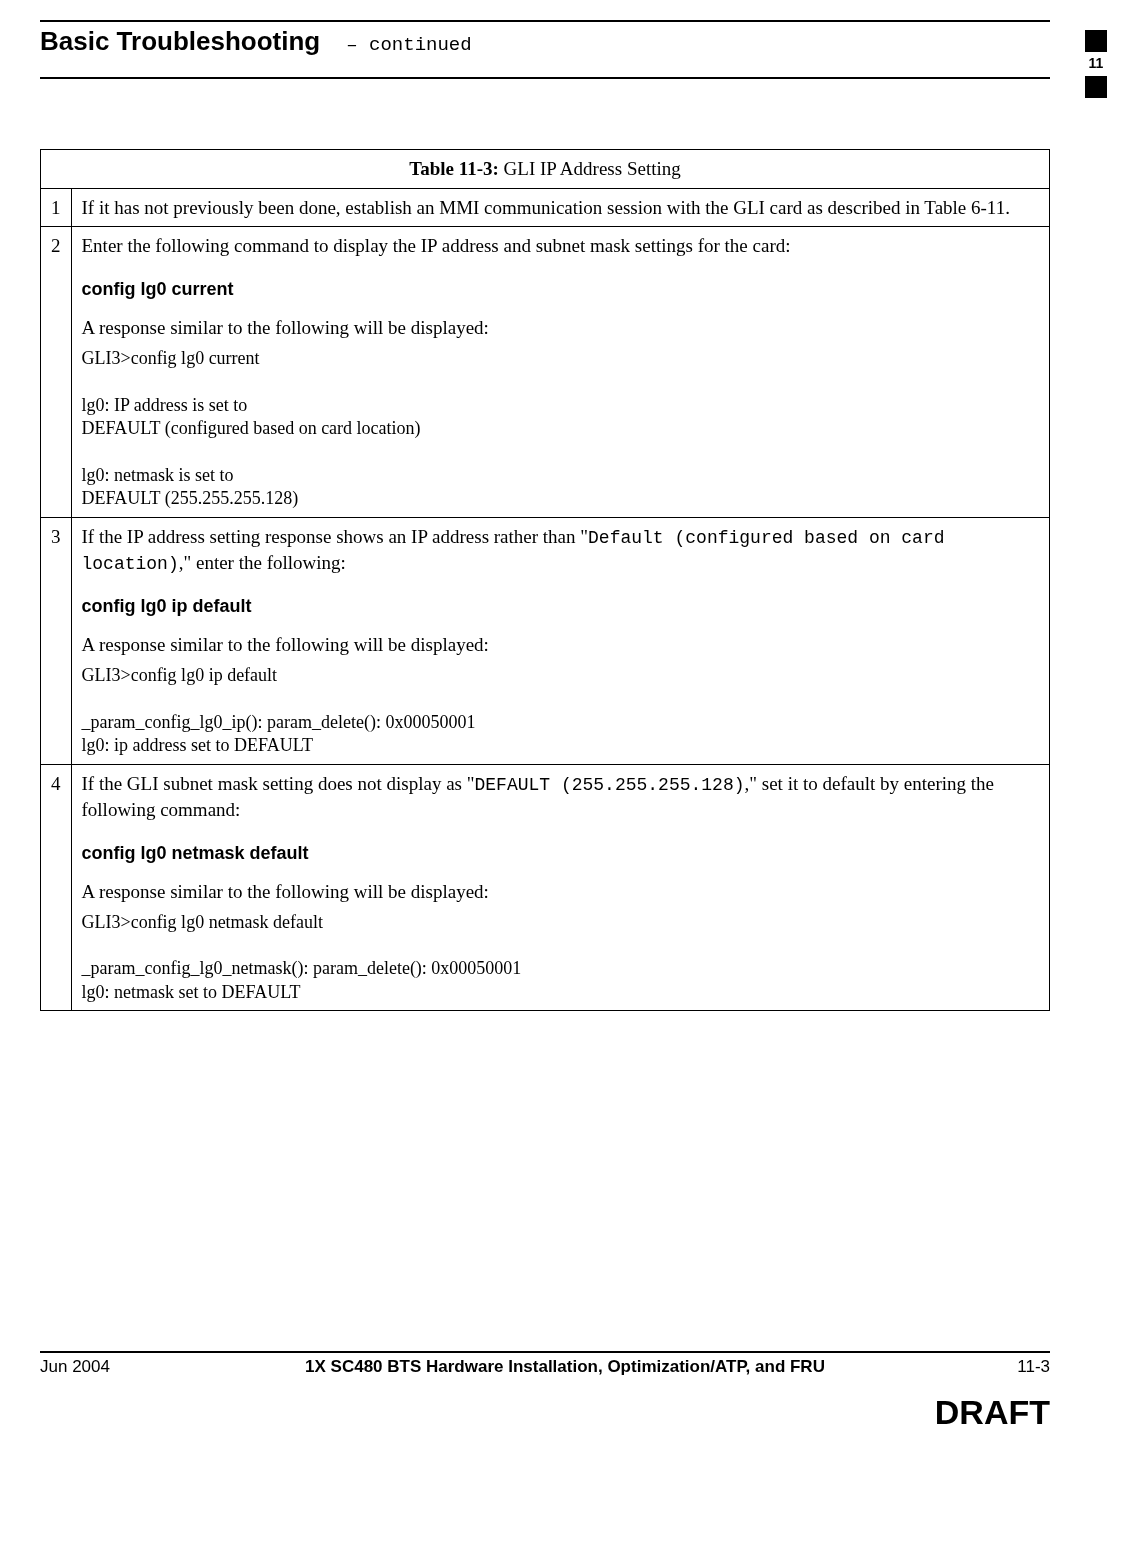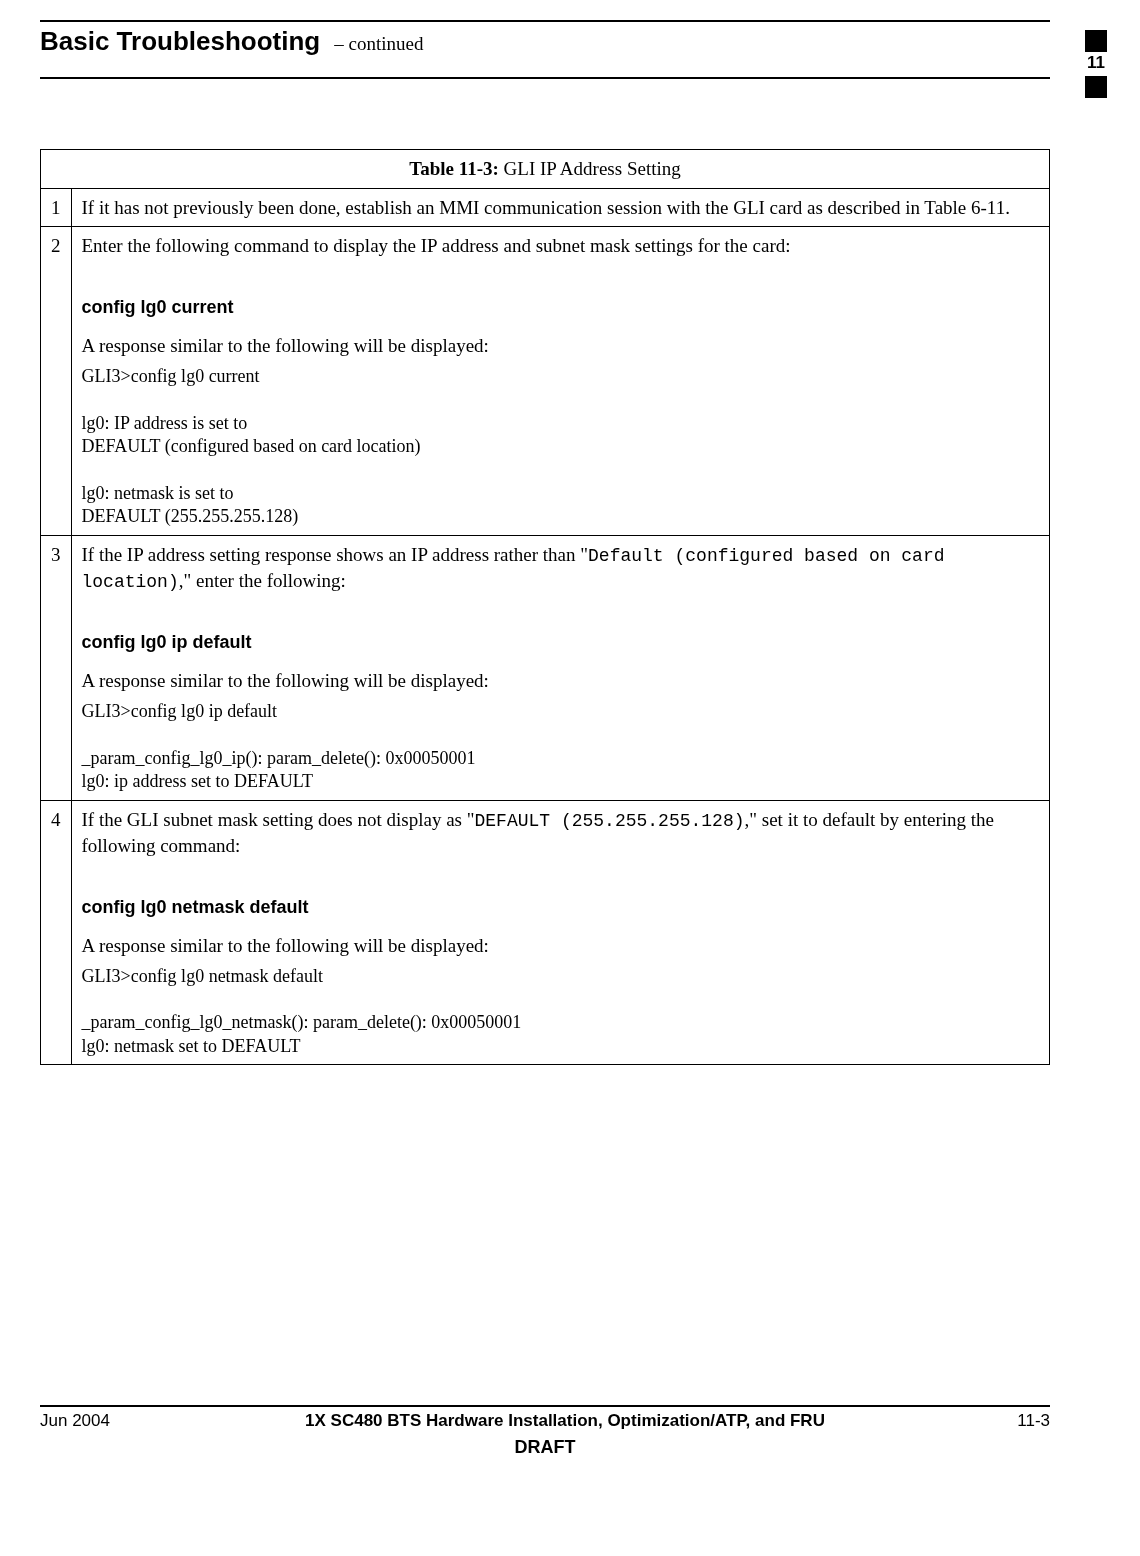--- a/index.html
+++ b/index.html
@@ -26,35 +26,35 @@
     align-items: baseline;
     border-bottom: 2px solid #000;
     padding: 4px 0 20px 0;
   }
   .header-title {
     font-family: Arial, Helvetica, sans-serif;
     font-weight: bold;
     font-size: 26px;
   }
   .header-cont {
-    font-family: Liberation Serif, serif;
-    font-size: 19px;
-    margin-left: 14px;
+    font-family: Liberation Mono, monospace;
+    font-size: 19px;
+    margin-left: 26px;
   }
   .side-tab {
     position: absolute;
     right: 30px;
     top: 28px;
     width: 28px;
     text-align: center;
   }
   .side-tab .tab-num {
     font-family: Arial, Helvetica, sans-serif;
     font-weight: bold;
-    font-size: 17px;
+    font-size: 14px;
     display: block;
     line-height: 22px;
   }
   .side-tab .tab-sq {
     display: block;
     width: 22px;
     height: 22px;
     background: #000;
     margin: 2px auto 0 auto;
   }
@@ -88,21 +88,21 @@
     font-weight: bold;
   }
   .step-num {
     text-align: center;
   }
   .cmd-bold {
     font-family: Arial, Helvetica, sans-serif;
     font-weight: bold;
     font-size: 18px;
     display: block;
-    margin-top: 36px;
+    margin-top: 18px;
     margin-bottom: 4px;
   }
   .body-p {
     margin: 4px 0 4px 0;
   }
   .mono {
     font-family: Liberation Serif, serif;
     font-size: 18px;
     white-space: pre-wrap;
     display: block;
@@ -131,25 +131,25 @@
     padding-top: 4px;
   }
   .footer-left { width: 120px; }
   .footer-center {
     flex: 1;
     text-align: center;
     font-weight: bold;
   }
   .footer-right { width: 80px; text-align: right; }
   .footer-draft {
-    text-align: center;
-    font-family: Arial, Helvetica, sans-serif;
-    font-weight: bold;
-    font-size: 18px;
-    margin-top: 6px;
+    text-align: right;
+    font-family: Arial, Helvetica, sans-serif;
+    font-weight: bold;
+    font-size: 34px;
+    margin-top: 16px;
   }
 </style>
 </head>
 <body>
 
 <div class="page">
   <div class="top-rule"></div>
   <div class="header-row">
     <span class="header-title">Basic Troubleshooting</span>
     <span class="header-cont">– continued</span>

